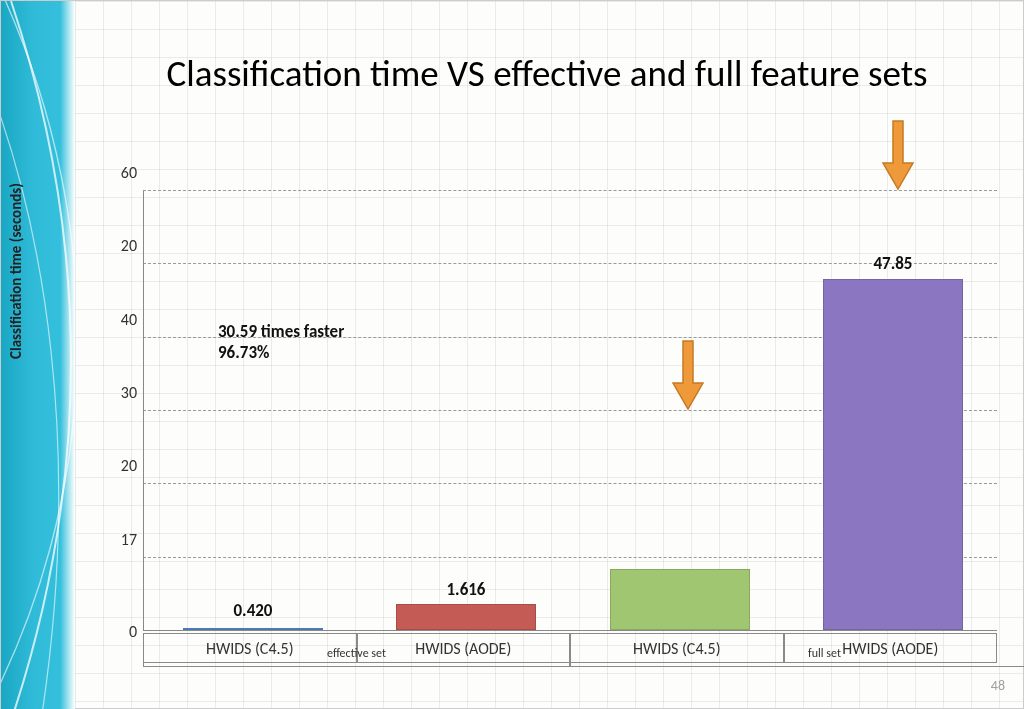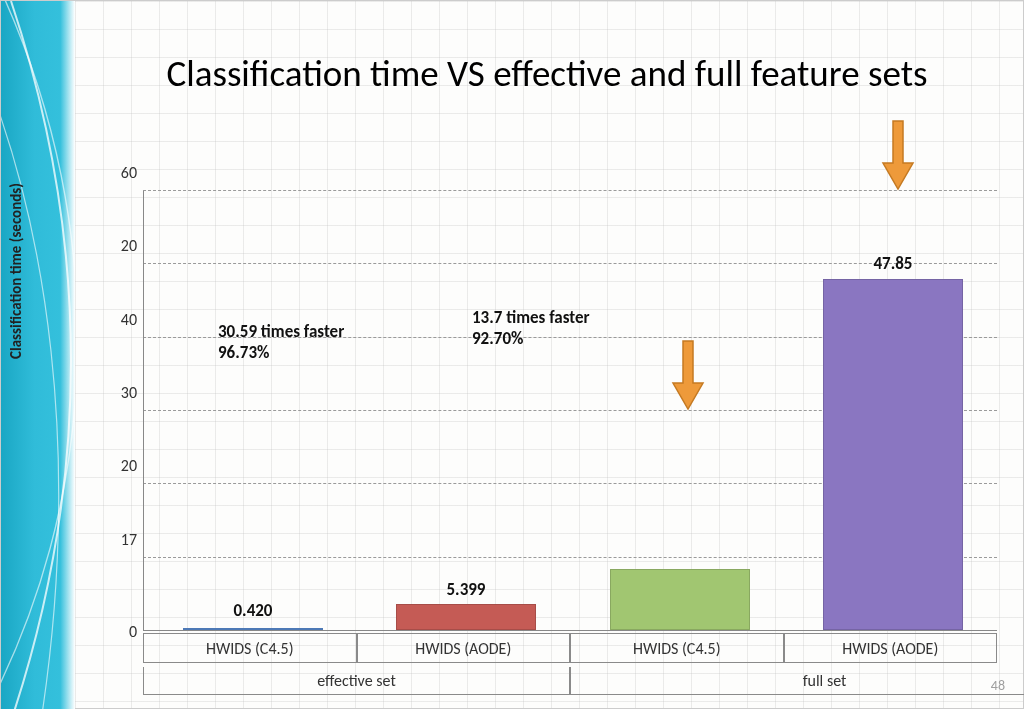--- a/index.html
+++ b/index.html
@@ -135,26 +135,26 @@
     box-sizing: border-box;
     font-size: 16px;
     color: #333;
     display: flex;
     align-items: center;
     justify-content: center;
     background: transparent;
   }
   .group-box {
     position: absolute;
-    top: 476px;
+    top: 448px;
     height: 28px;
     border: 1px solid #8a8a8a;
     border-top: none;
     box-sizing: border-box;
-    font-size: 16px;
+    font-size: 12px;
     color: #333;
     display: flex;
     align-items: center;
     justify-content: center;
   }
 
   
   .annot {
     position: absolute;
     font-size: 17px;
@@ -219,42 +219,40 @@
       <div class="gridline" style="bottom:440px"></div>
       <div class="tick-label" style="bottom:440px">60</div>
 
       <div class="axis-line x-axis"></div>
       <div class="axis-line y-axis"></div>
 
       <div class="bar c-blue" style="left:40px; width:140px; height:2px"></div>
       <div class="bar-label" style="left:40px; width:140px; bottom:10px">0.420</div>
 
       <div class="bar c-red" style="left:253px; width:140px; height:25.6px"></div>
-      <div class="bar-label" style="left:253px; width:140px; bottom:31px">5.399</div>
+      <div class="bar-label" style="left:253px; width:140px; bottom:31px">1.616</div>
 
       <div class="bar c-green" style="left:467px; width:140px; height:61px"></div>
 
       <div class="bar c-purple" style="left:680px; width:140px; height:350.9px"></div>
       <div class="bar-label" style="left:680px; width:140px; bottom:357px">47.85</div>
 
       <div class="cat-box" style="left:0px;   width:213.5px">HWIDS (C4.5)</div>
       <div class="cat-box" style="left:213.5px;width:213.5px">HWIDS (AODE)</div>
       <div class="cat-box" style="left:427px;  width:213.5px">HWIDS (C4.5)</div>
       <div class="cat-box" style="left:640.5px;width:213.5px">HWIDS (AODE)</div>
 
       <div class="group-box" style="left:0px;   width:427px">effective set</div>
       <div class="group-box" style="left:427px; width:509px">full set</div>
 
     </div>
   </div>
 
   <div class="annot" style="left:217px; top:320px; white-space:pre-line">30.59 times faster
 96.73%</div>
-  <div class="annot" style="left:471px; top:306px; white-space:pre-line">13.7 times faster
-92.70%</div>
 
   <div class="arrow" style="left:670px; top:338px;">
     <svg viewBox="0 0 34 72">
       <path d="M12 2 H22 V44 H32 L17 70 L2 44 H12 Z" fill="#ee9a3a" stroke="#c57a22" stroke-width="1.5"></path>
     </svg>
   </div>
   <div class="arrow" style="left:880px; top:118px;">
     <svg viewBox="0 0 34 72">
       <path d="M12 2 H22 V44 H32 L17 70 L2 44 H12 Z" fill="#ee9a3a" stroke="#c57a22" stroke-width="1.5"></path>
     </svg>

